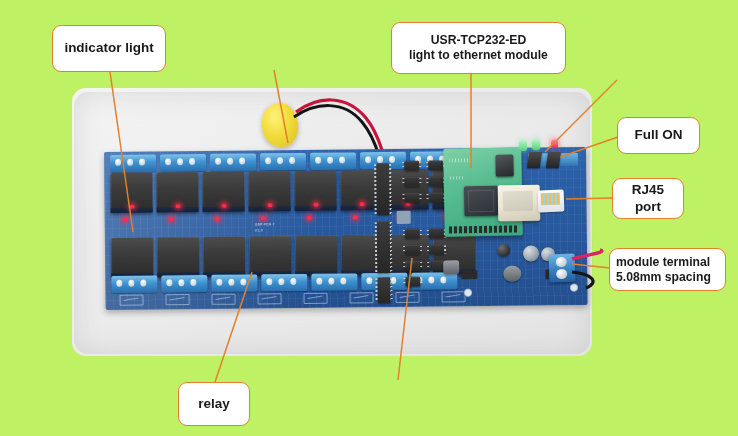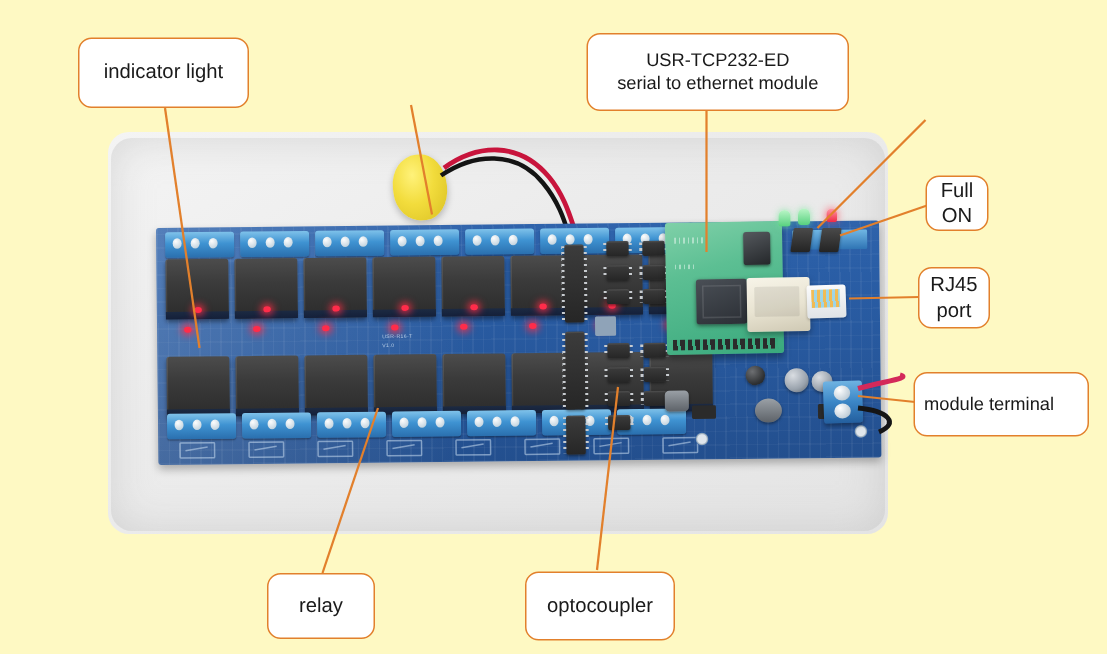--- a/index.html
+++ b/index.html
@@ -1,19 +1,19 @@
 <!DOCTYPE html>
 <html><head>
 <meta charset="utf-8">
 <style>
   html,body{margin:0;padding:0;background:#ffffff;}
   body{width:738px;height:436px;position:relative;overflow:hidden;
        font-family:"Liberation Sans",sans-serif;}
 
-  #stage{position:absolute;left:0;top:0;width:738px;height:436px;background:#fef9c3;}
+  #stage{position:absolute;left:0;top:0;width:738px;height:436px;background:#bef264;font-weight:bold;}
 
   
   .surface{position:absolute;left:72px;top:88px;width:520px;height:268px;
            background:linear-gradient(150deg,#f4f4f4 0%,#ececec 40%,#e4e4e4 100%);
            border-radius:14px;}
   .surface-shadow{position:absolute;left:74px;top:92px;width:516px;height:262px;
            border-radius:14px;box-shadow:inset 0 0 28px rgba(180,180,180,.45);}
 
   
   .pcb{position:absolute;left:104px;top:152px;width:482px;height:158px;
@@ -342,37 +342,35 @@
     <line x1="398" y1="380" x2="412" y2="258"></line>
   </svg>
 
   <div class="callout one" style="left:52px;top:25px;width:114px;height:47px;">
     <span>indicator light</span>
   </div>
 
 
   <div class="callout two" style="left:391px;top:22px;width:175px;height:52px;">
     <span>USR-TCP232-ED</span>
-    <span>serial to ethernet module</span>
-  </div>
-
-
-  <div class="callout one" style="left:617px;top:117px;width:42px;height:37px;">
+    <span>light to ethernet module</span>
+  </div>
+
+
+  <div class="callout one" style="left:617px;top:117px;width:83px;height:37px;">
     <span>Full ON</span>
   </div>
 
-  <div class="callout one" style="left:612px;top:178px;width:48px;height:41px;text-align:center;">
+  <div class="callout one" style="left:612px;top:178px;width:72px;height:41px;text-align:center;">
     <span>RJ45 port</span>
   </div>
 
   <div class="callout two" style="left:609px;top:248px;width:117px;height:43px;align-items:flex-start;">
     <span>module terminal</span>
+    <span>5.08mm spacing</span>
   </div>
 
   <div class="callout one" style="left:178px;top:382px;width:72px;height:44px;">
     <span>relay</span>
   </div>
 
-  <div class="callout one" style="left:350px;top:381px;width:100px;height:46px;">
-    <span>optocoupler</span>
-  </div>
 
 </div>
 
 </body></html>

